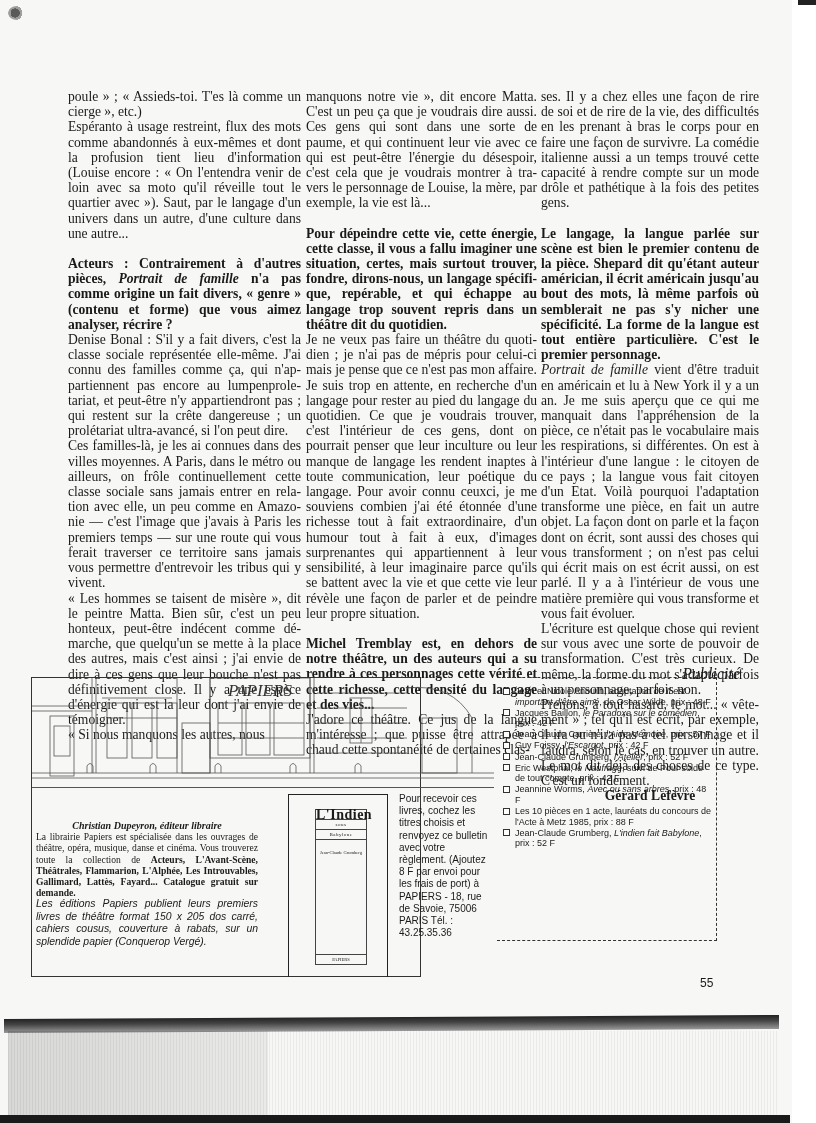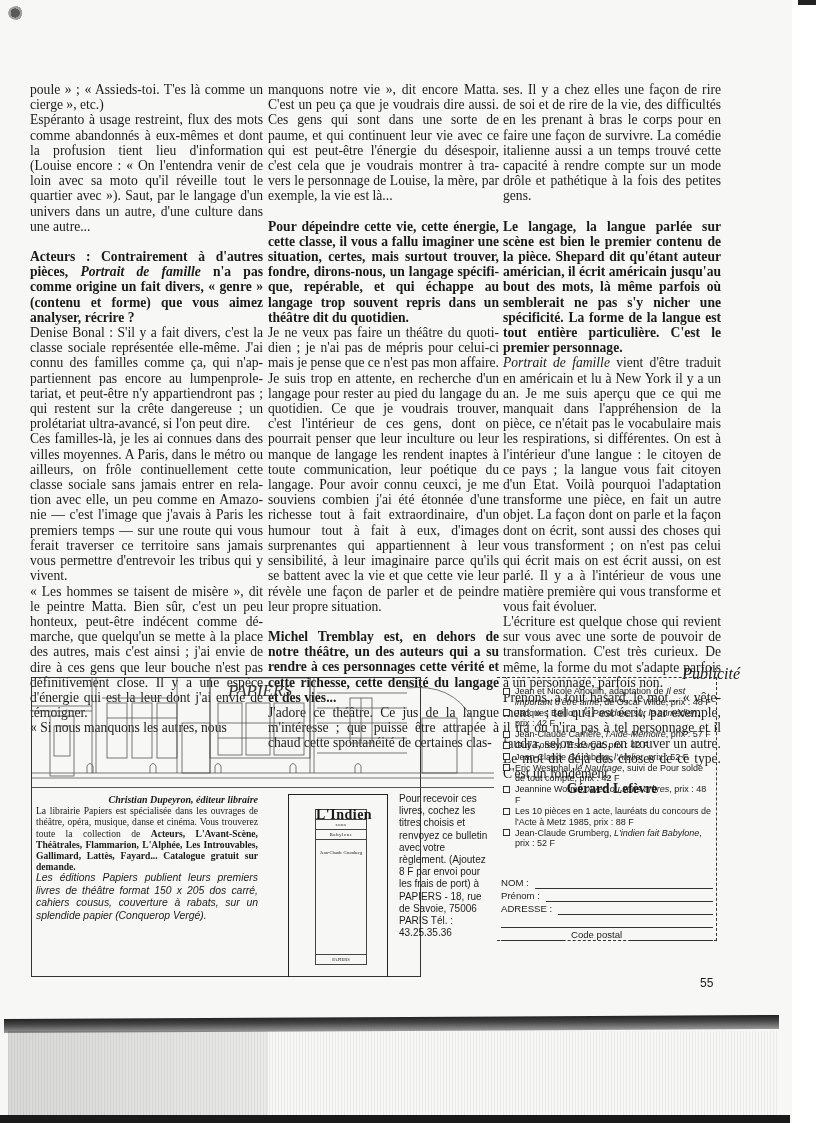--- a/index.html
+++ b/index.html
@@ -18,23 +18,23 @@
   .top-mark {
     position: absolute; left: 8px; top: 6px; width: 18px; height: 14px;
     border-radius: 50%;
     background: radial-gradient(circle at 40% 50%, #333 0 35%, #888 36% 55%, transparent 56%);
     opacity: 0.8;
   }
   .top-right-bar {
     position: absolute; right: 0; top: 0; width: 18px; height: 5px; background: #222;
   }
   .col {
-    position: absolute; top: 82px;
+    position: absolute; top: 89px;
     font-size: 13.6px; line-height: 15.2px;
-    text-align: justify; hyphens: manual;
+    text-align: justify; hyphens: manual; margin-left: 38px;
   }
   .col1 { left: 30px; width: 233px; }
   .col2 { left: 268px; width: 231px; }
   .col3 { left: 503px; width: 218px; }
   .col p { margin: 0; }
   .col .q { font-weight: bold; margin-top: 15px; }
   .col i { font-style: italic; }
   .signature { text-align: center; font-weight: bold; margin-top: 8px; }
   .pub-label {
     position: absolute; left: 600px; top: 665px; width: 140px;
@@ -49,21 +49,21 @@
     position: absolute; left: 0; top: 0; width: 462px; height: 110px;
     border-bottom: 1px solid #555;
   }
   .ad-bottom {
     position: absolute; left: 0; top: 113px; width: 462px; height: 185px;
   }
   .ad-desc {
     position: absolute; left: 4px; top: 3px; width: 222px;
     font-size: 9.6px; line-height: 11.2px; text-align: justify;
   }
-  .ad-desc .head { font-style: italic; font-weight: bold; text-align: right; font-size: 10px; }
+  .ad-desc .head { font-style: italic; font-weight: bold; text-align: center; font-size: 10px; margin-top: 26px; }
   .ad-desc .b { font-weight: bold; }
   .ad-desc .sans { font-family: "Liberation Sans", "DejaVu Sans", sans-serif; font-size: 10.4px; line-height: 12.4px; font-style: italic; }
   .book {
     position: absolute; left: 256px; top: 3px; width: 100px; height: 183px;
     border: 1px solid #222; border-bottom: none;
   }
   .book-cover {
     position: absolute; left: 26px; top: 14px; width: 52px; height: 156px;
     border: 1px solid #444;
     font-size: 5px; text-align: center; line-height: 9px;
@@ -252,41 +252,19 @@
       </li>
     <li>
         <span class="checkbox"></span>
         <span class="txt"><span>Les 10 pièces en 1 acte, lauréats du concours de l'Acte à Metz 1985, prix : 88 F</span><i></i><span></span></span>
       </li>
     <li>
         <span class="checkbox"></span>
         <span class="txt"><span>Jean-Claude Grumberg, </span><i>L'indien fait Babylone</i><span>, prix : 52 F</span></span>
       </li>
   </ul>
-  <div class="fields">
-    <div class="field">
-        <span class="lbl">NOM :</span>
-        <span class="line"></span>
-      </div>
-    <div class="field">
-        <span class="lbl">Prénom :</span>
-        <span class="line"></span>
-      </div>
-    <div class="field">
-        <span class="lbl">ADRESSE :</span>
-        <span class="line"></span>
-      </div>
-    <div class="field">
-        <span class="line"></span>
-      </div>
-    <div class="field postal">
-        <span class="line short"></span>
-        <span class="lbl">Code postal</span>
-        <span class="line"></span>
-      </div>
-  </div>
 </div>
 
 <div class="page-number">55</div>
 
 <div class="scan-band"></div>
 <div class="scan-ghost"></div>
 <div class="scan-bottom"></div>
 
 </body></html>

